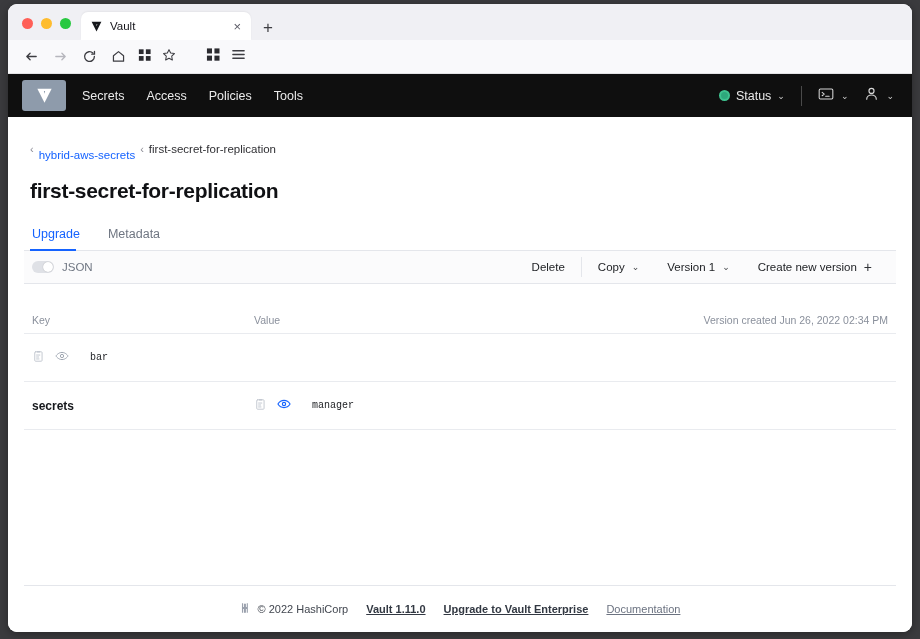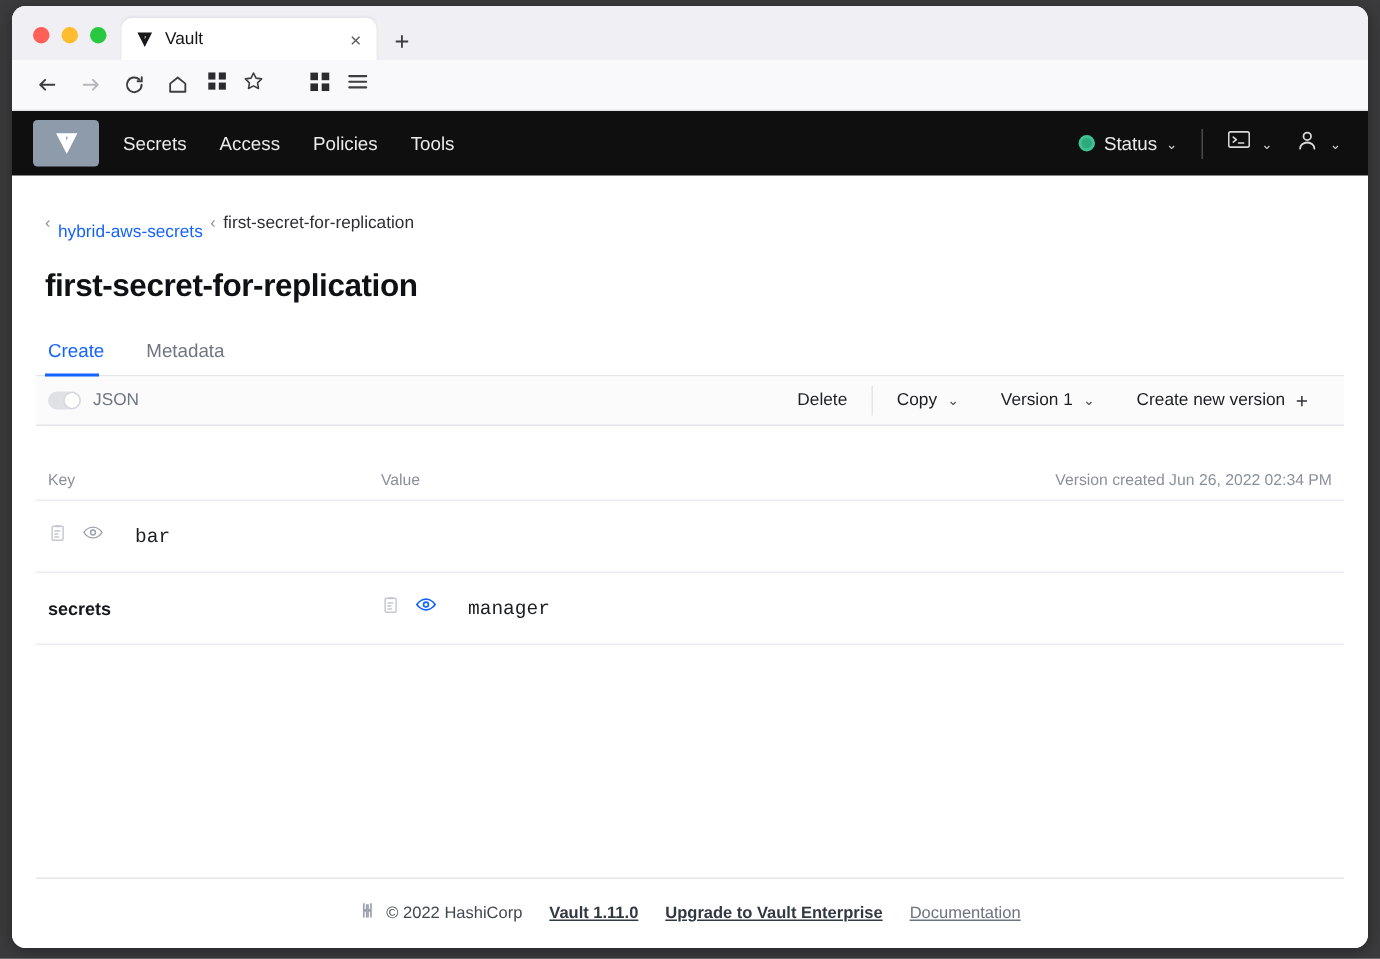--- a/index.html
+++ b/index.html
@@ -217,21 +217,21 @@
   .row {
     display: flex; align-items: center;
     height: 48px;
     border-bottom: 1px solid #e9ebef;
     padding: 0 8px;
   }
   .row-key { width: 222px; font-size: 12px; font-weight: bold; color: #16181c; }
   .row-icons { display: flex; align-items: center; gap: 10px; width: 52px; }
   .row-val {
     font-family: "Liberation Mono", monospace;
-    font-size: 13px; color: #1c1e22;
+    font-size: 10px; color: #1c1e22;
     padding-left: 6px;
   }
 
   .footer-sep { border-top: 1px solid #e4e6eb; margin: 0 16px; }
   .footer {
     height: 46px;
     display: flex; align-items: center; justify-content: center;
     gap: 18px;
     font-size: 11px;
     color: #5a6270;
@@ -371,21 +371,21 @@
       <div class="breadcrumb">
         <span class="crumb-arrow">‹</span>
         <span class="crumb-link">hybrid-aws-secrets</span>
         <span class="crumb-arrow">‹</span>
         <span class="crumb-current">first-secret-for-replication</span>
       </div>
 
       <h1 class="page-title">first-secret-for-replication</h1>
 
       <div class="tabs">
-        <span class="tab-item active">Create</span>
+        <span class="tab-item active">Upgrade</span>
         <span class="tab-item">Metadata</span>
       </div>
 
       <div class="toolbar">
         <div class="toggle-wrap">
           <span class="toggle"></span>
           <span class="toggle-label">JSON</span>
         </div>
         <div class="tb-right">
           <span class="tb-btn">

